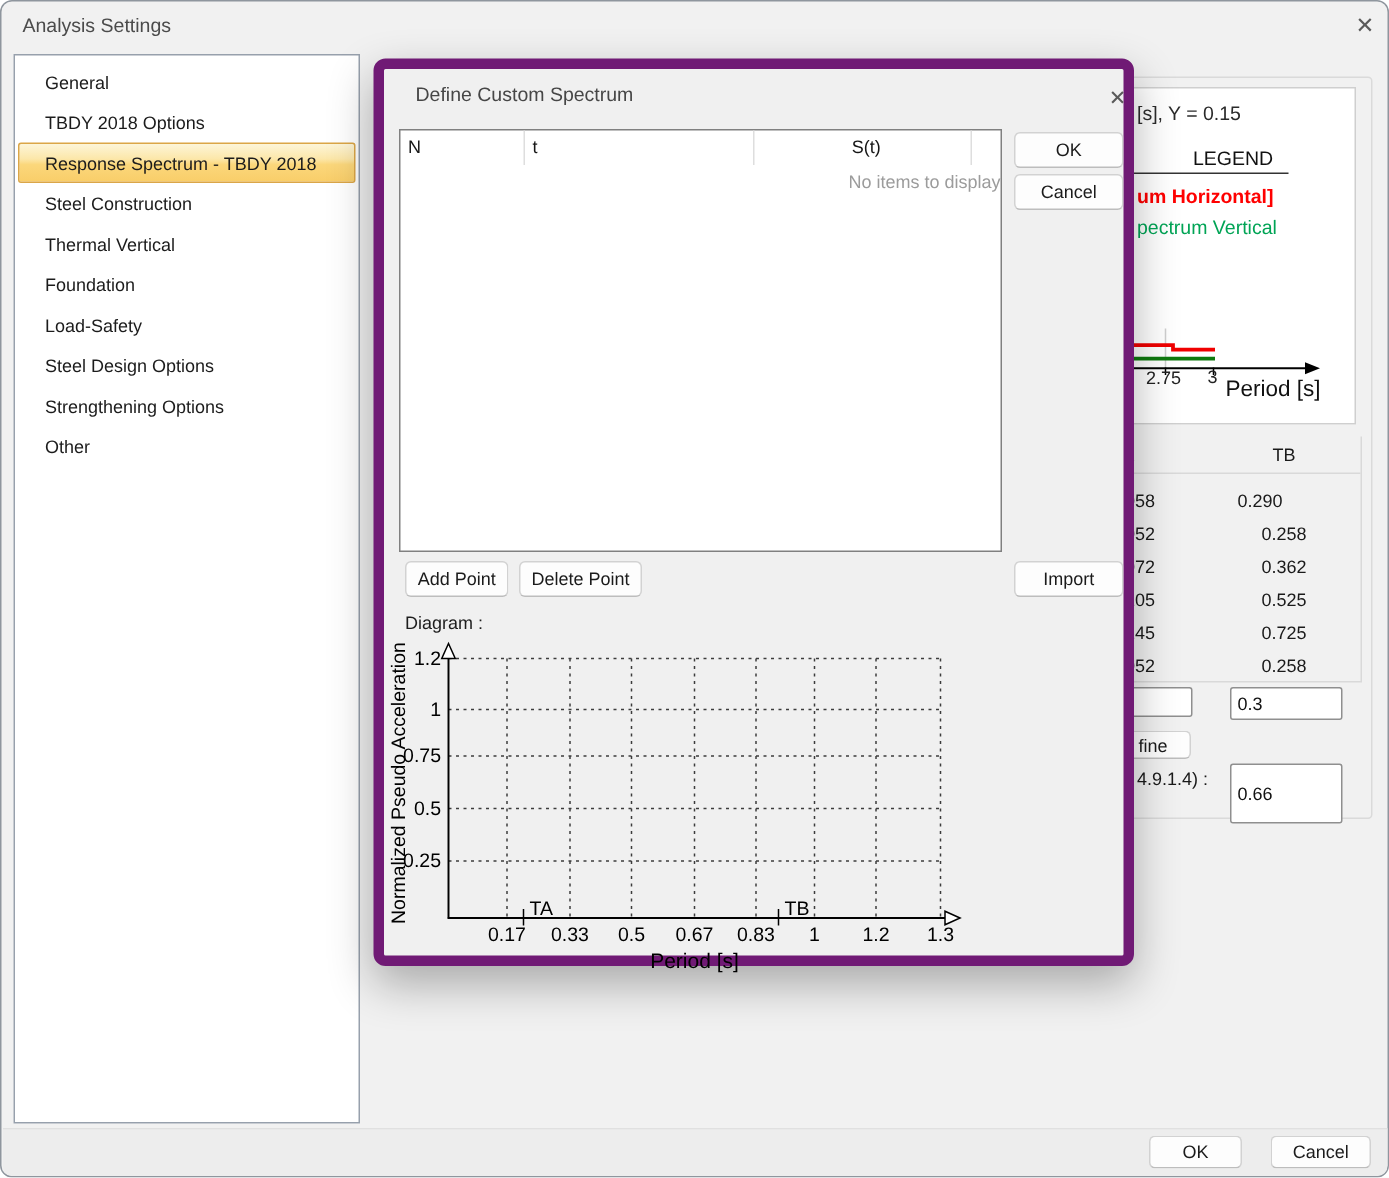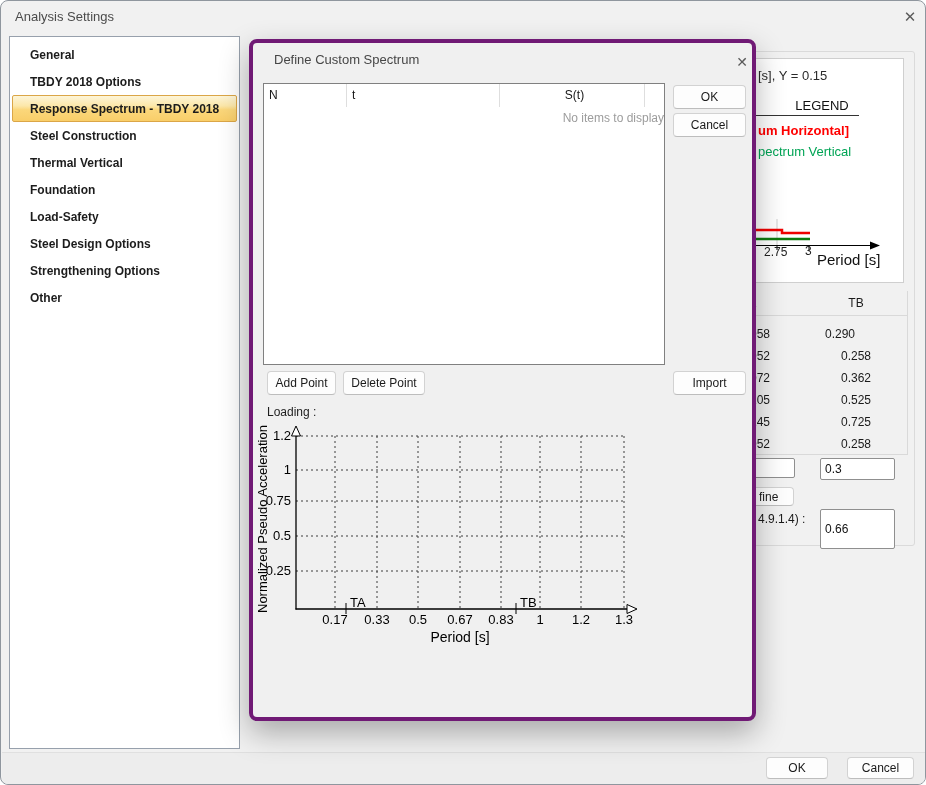--- a/index.html
+++ b/index.html
@@ -5,21 +5,21 @@
   html,body{margin:0;padding:0;background:#ffffff;font-family:"Liberation Sans",sans-serif;}
   *{box-sizing:border-box;}
   .window{position:relative;width:926px;height:785px;background:#f1f1f1;border:1px solid #8f969e;
           border-radius:8px;overflow:hidden;}
   .titlebar-text{position:absolute;left:14px;top:8px;font-size:13px;color:#4b4b4b;}
   .win-close{position:absolute;left:896px;top:4px;width:26px;height:24px;display:flex;align-items:center;
              justify-content:center;font-size:15px;color:#5a5a5a;cursor:default;}
   
   .sidebar{position:absolute;left:8px;top:35px;width:231px;height:713px;background:#fff;
            border:1px solid #97a0ac;padding-top:4px;}
-  .side-item{height:27px;line-height:27px;padding-left:17px;font-size:12px;font-weight:bold;color:#1c1c1c;
+  .side-item{height:27px;line-height:27px;padding-left:17px;font-size:12px;font-weight:normal;color:#1c1c1c;
              margin:0 2px;border:1px solid transparent;white-space:nowrap;overflow:hidden;}
   .side-item.selected{background:linear-gradient(180deg,#fdf5d8 0%,#fce7a9 40%,#fbd77b 55%,#f9ce69 100%);
              border:1px solid #dba647;border-radius:2px;}
   
   .btn{position:absolute;background:#fdfdfd;border:1px solid #d2d2d2;border-bottom-color:#bdbdbd;
        border-radius:4px;font-size:12px;color:#1b1b1b;display:flex;align-items:center;justify-content:center;
        font-family:"Liberation Sans",sans-serif;padding:0;}
   
   .bg-groupbox{position:absolute;left:560px;top:50px;width:354px;height:495px;border:1px solid #dadada;border-radius:3px;}
   .bg-chartpanel{position:absolute;left:600px;top:57px;width:303px;height:225px;background:#fff;border:1px solid #cfcfcf;}
@@ -32,22 +32,22 @@
   .bg-tick-275{left:763px;top:244px;font-size:12px;color:#222;}
   .bg-tick-3{left:804px;top:243px;font-size:12px;color:#222;}
   .bg-period{left:816px;top:250px;font-size:15px;color:#111;}
   .bg-th{top:295px;font-size:12px;color:#1a1a1a;text-align:center;}
   .bg-line{background:#d9d9d9;}
   .bg-cell{font-size:12px;color:#1a1a1a;height:14px;}
   .bg-input{position:absolute;background:#fff;border:1px solid #8f8f8f;border-radius:2px;font-size:12px;
             color:#111;padding:1px 4px;font-family:"Liberation Sans",sans-serif;}
   .bg-label{left:757px;top:511px;font-size:12px;color:#1a1a1a;}
   
-  .modal{position:absolute;left:248px;top:38px;width:507px;height:682px;background:#f0f0f0;
-         border:4px solid #701a75;border-radius:8px;box-shadow:0 12px 30px rgba(0,0,0,0.30);z-index:10;}
+  .modal{position:absolute;left:248px;top:38px;width:507px;height:605px;background:#f0f0f0;
+         border:7px solid #701a75;border-radius:8px;box-shadow:0 12px 30px rgba(0,0,0,0.30);z-index:10;}
   .modal-title{position:absolute;left:21px;top:9px;font-size:13px;color:#464646;}
   .modal-close{position:absolute;left:478px;top:8px;width:22px;height:22px;display:flex;align-items:center;
                justify-content:center;font-size:14px;color:#5a5a5a;}
   .listbox{position:absolute;left:10px;top:40px;width:402px;height:282px;background:#fff;border:1px solid #808080;}
   .list-header{display:flex;height:23px;}
   .list-header .hc{font-size:12px;color:#161616;padding:4px 0 0 5px;}
   .hc+.hc{border-left:1px solid #dedede;}
   .hc-n{width:82px;}.hc-t{width:153px;}.hc-st{width:145px;text-align:center;}.hc-x{width:18px;}
   .list-empty{position:absolute;left:0;top:27px;width:100%;text-align:right;font-size:12px;color:#9c9c9c;}
   .diagram-label{position:absolute;left:14px;top:362px;font-size:12px;color:#1e1e1e;}
@@ -138,21 +138,21 @@
       </div>
       <div class="list-empty">No items to display</div>
     </div>
 
     <button class="btn" style="left:420px;top:42px;width:73px;height:24px;">OK</button>
     <button class="btn" style="left:420px;top:70px;width:73px;height:24px;">Cancel</button>
     <button class="btn" style="left:14px;top:328px;width:69px;height:24px;">Add Point</button>
     <button class="btn" style="left:90px;top:328px;width:82px;height:24px;">Delete Point</button>
     <button class="btn" style="left:420px;top:328px;width:73px;height:24px;">Import</button>
 
-    <div class="diagram-label">Loading :</div>
+    <div class="diagram-label">Diagram :</div>
 
     <svg style="position:absolute;left:2px;top:380px;" width="404" height="230">
 
       <g stroke="#3c3c3c" stroke-width="1" stroke-dasharray="2 3">
         <line x1="80" y1="13" x2="80" y2="186"></line>
         <line x1="122" y1="13" x2="122" y2="186"></line>
         <line x1="163" y1="13" x2="163" y2="186"></line>
         <line x1="205" y1="13" x2="205" y2="186"></line>
         <line x1="246" y1="13" x2="246" y2="186"></line>
         <line x1="285" y1="13" x2="285" y2="186"></line>

